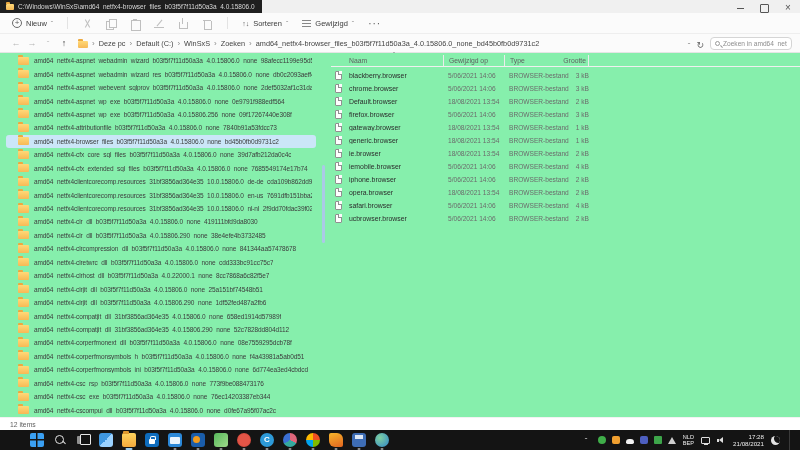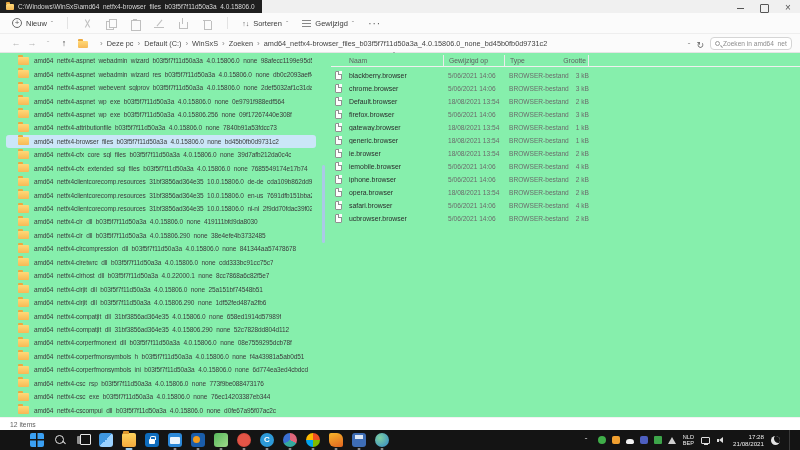--- a/index.html
+++ b/index.html
@@ -39,21 +39,21 @@
   .ic-view{width:9px;height:7px;background:repeating-linear-gradient(#888 0 1px,transparent 1px 3px);}
   .ic-more::before{content:"\00B7\00B7\00B7";font-size:10px;color:#555;letter-spacing:1px;}
   .cmd-sep{width:1px;height:12px;background:#e3e3e3;}
 
   
   .addrbar{position:absolute;left:0;top:34px;width:800px;height:19px;background:#fbfbfb;border-bottom:1px solid #e5e5e5;display:flex;align-items:center;padding:0 8px;}
   .nav-arrow{width:16px;height:14px;display:flex;align-items:center;justify-content:center;font-size:9px;color:#3f3f3f;}
   .nav-arrow.dim{color:#b5b5b5;}
   .arr-back::before{content:"\2190";} .arr-fwd::before{content:"\2192";}
   .arr-dn::before{content:"\02C7";font-size:8px;} .arr-up::before{content:"\2191";}
-  .breadcrumb{display:flex;align-items:flex-end;gap:8px;margin-left:6px;flex:1;min-width:0;overflow:hidden;}
+  .breadcrumb{display:flex;align-items:flex-end;gap:0;margin-left:6px;flex:1;min-width:0;overflow:hidden;}
   .crumb{display:flex;align-items:center;font-size:7.3px;color:#444;white-space:nowrap;}
   .crumb::before{content:"\203A";color:#8a8a8a;margin:0 4px;font-size:8px;}
   .addr-right{display:flex;align-items:center;gap:6px;margin-left:6px;}
   .addr-dn::before{content:"\02C7";font-size:8px;color:#777;}
   .addr-refresh::before{content:"\21BB";font-size:9px;color:#666;}
   .searchbox{width:82px;height:13px;border:1px solid #d5d5d5;border-radius:4px;background:#fff;display:flex;align-items:center;gap:3px;padding:0 4px;}
   .search-glass{width:5px;height:5px;border:1px solid #9a9a9a;border-radius:50%;position:relative;flex:none;}
   .search-glass::after{content:"";position:absolute;left:4px;top:4px;width:3px;height:1px;background:#9a9a9a;transform:rotate(45deg);}
   .searchbox input{border:none;outline:none;width:100%;font-size:6.6px;color:#333;font-family:inherit;background:transparent;}
   .searchbox input::placeholder{color:#8d8d8d;}

